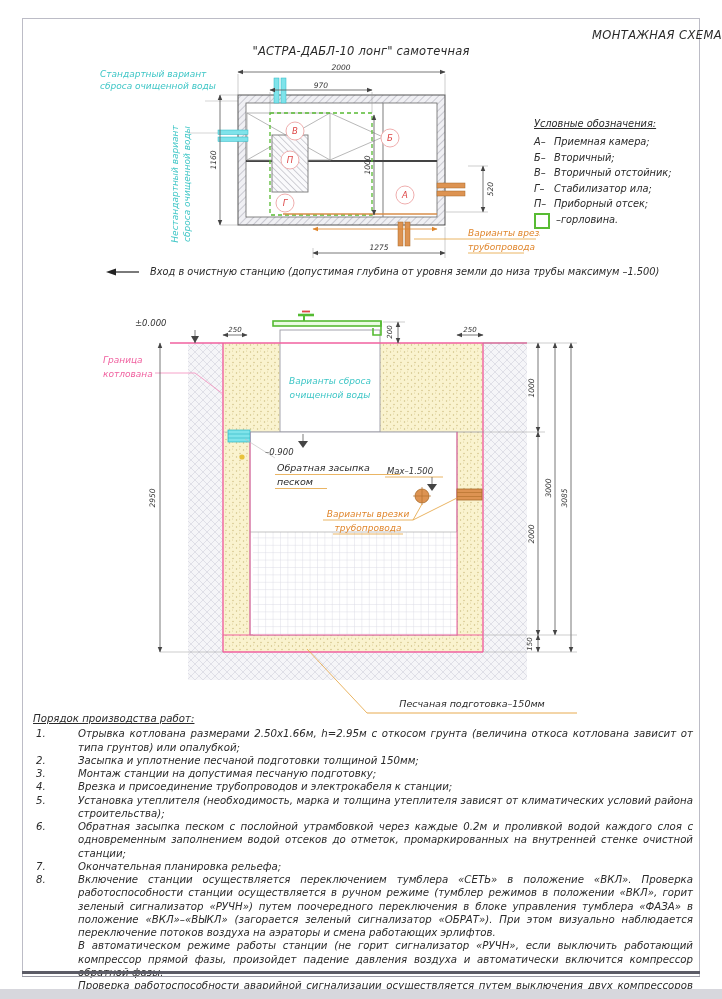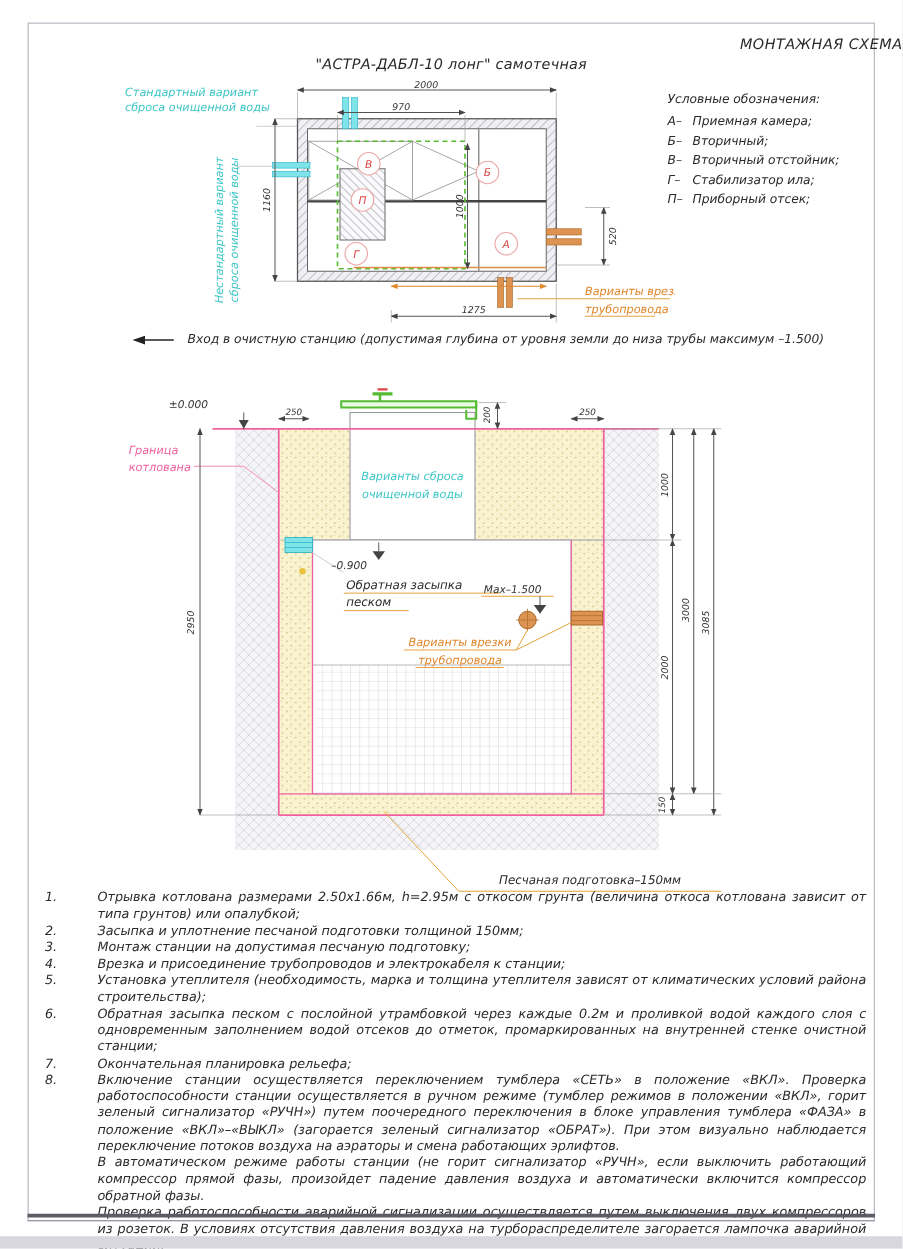--- a/index.html
+++ b/index.html
@@ -8,21 +8,21 @@
   .abs{position:absolute;}
   .frame{position:absolute;left:22px;top:18px;width:676px;height:957px;
          border:1px solid #bcbcc6;}
   .botline1{position:absolute;left:22px;top:971px;width:678px;height:2.5px;background:#5c5c66;}
   .botline2{position:absolute;left:22px;top:976px;width:678px;height:1px;background:#9a9aa4;}
   .pageshadow{position:absolute;left:0;top:989px;width:722px;height:10px;background:#d7d7dd;}
   .title{left:0;top:28px;width:722px;text-align:right;font-size:11.5px;letter-spacing:.4px;}
   .title2{left:0;top:44px;width:722px;text-align:center;font-size:11.5px;letter-spacing:.2px;}
   
   .legend{left:534px;top:74px;width:170px;font-size:9.8px;}
-  .legend-h{margin-bottom:5px;}
+  .legend-h{text-decoration:underline;margin-bottom:5px;margin-top:44px;}
   .lg-row{display:flex;line-height:15.5px;}
   .lg-code{width:20px;flex:none;}
   .lg-sq{width:12px;height:12px;border:2px solid #58bb33;flex:none;margin:1px 6px 0 0;}
   
   .io-row{position:absolute;left:106px;display:flex;align-items:center;font-size:9.8px;white-space:nowrap;text-align:center;}
   .io-row svg{margin-right:10px;flex:none;}
   
   .wo{left:33px;top:712px;width:660px;font-size:10.2px;line-height:1.3;}
   .wo-h{text-decoration:underline;margin-bottom:2px;}
   .wo-item{display:flex;}
@@ -177,20 +177,24 @@
         <span>Вторичный отстойник;</span>
       </div>
     <div class="lg-row">
         <span class="lg-code">Г–</span>
         <span>Стабилизатор ила;</span>
       </div>
     <div class="lg-row">
         <span class="lg-code">П–</span>
         <span>Приборный отсек;</span>
       </div>
+    <div class="lg-row">
+        <span class="lg-sq"></span>
+        <span>–горловина.</span>
+      </div>
   </div>
 
   <svg class="abs" style="left:95px;top:308px" width="520" height="412" viewBox="0 0 520 412">
     <defs>
       <pattern id="psand" width="7" height="7" patternUnits="userSpaceOnUse">
         <rect width="7" height="7" fill="#faf3cf"></rect>
         <circle cx="1.5" cy="2" r="0.7" fill="#cdbd7f"></circle>
         <circle cx="5" cy="5.5" r="0.7" fill="#cdbd7f"></circle>
         <circle cx="4.5" cy="1" r="0.5" fill="#d9cc93"></circle>
       </pattern>
@@ -331,20 +335,21 @@
     <text transform="rotate(-90 437 336)" x="437" y="336" text-anchor="middle" class="dimsm">150</text>
 
     <g>
       <text x="377" y="399" text-anchor="middle" class="blkt">Песчаная подготовка–150мм</text>
       <line x1="272" y1="405" x2="482" y2="405" stroke="#e5a23c" stroke-width="0.9"></line>
       <line x1="272" y1="405" x2="212" y2="341" stroke="#e5a23c" stroke-width="0.8"></line>
     </g>
   </svg>
 
   <div class="abs wo">
+    <div class="wo-h">Порядок производства работ:</div>
     <div class="wo-item">
         <span class="wo-num">1.</span>
         <span class="wo-text">Отрывка котлована размерами 2.50х1.66м, h=2.95м с откосом грунта (величина откоса котлована зависит от типа грунтов) или опалубкой;</span>
       </div>
     <div class="wo-item">
         <span class="wo-num">2.</span>
         <span class="wo-text">Засыпка и уплотнение песчаной подготовки толщиной 150мм;</span>
       </div>
     <div class="wo-item">
         <span class="wo-num">3.</span>

